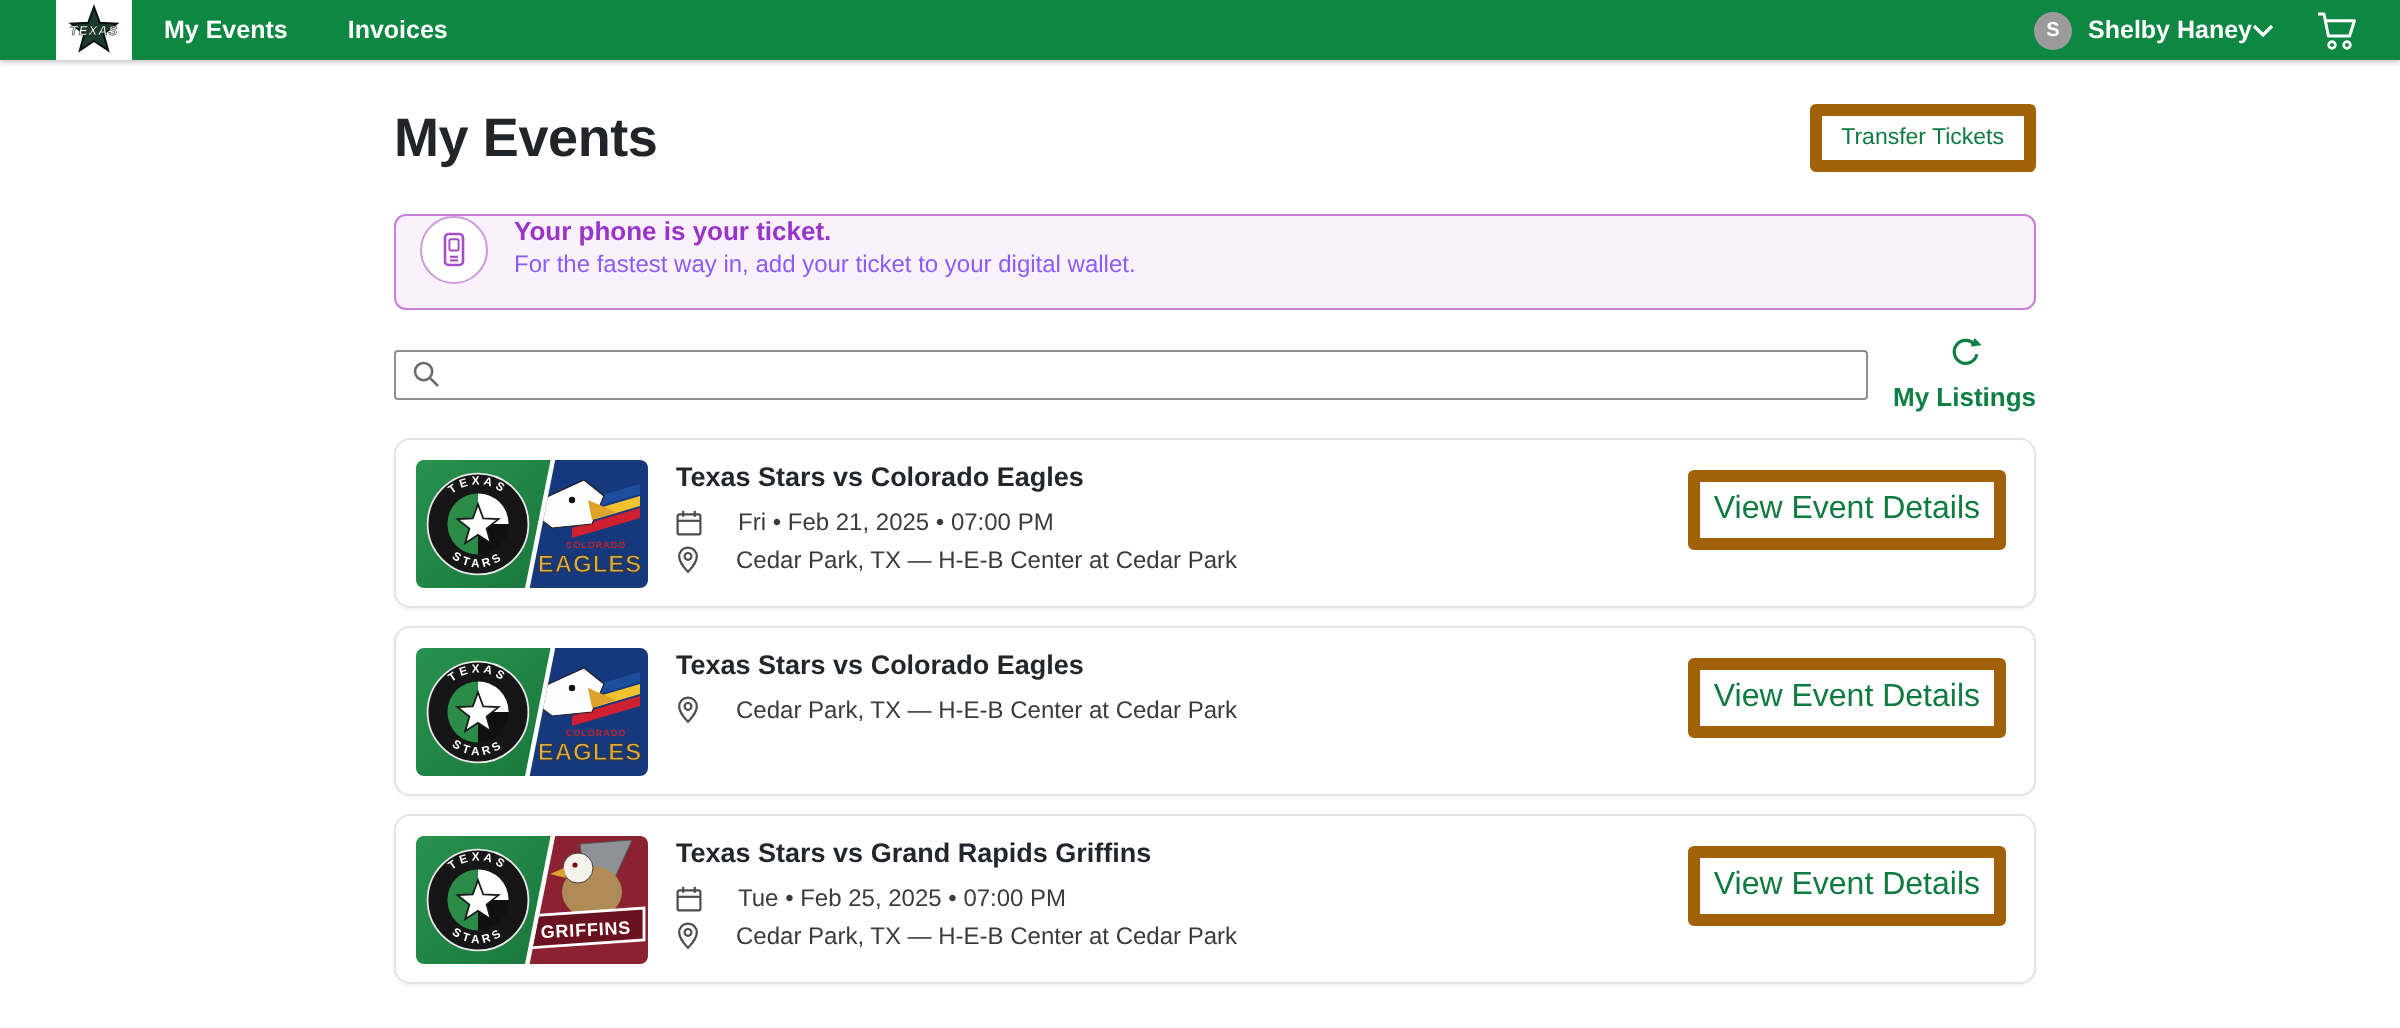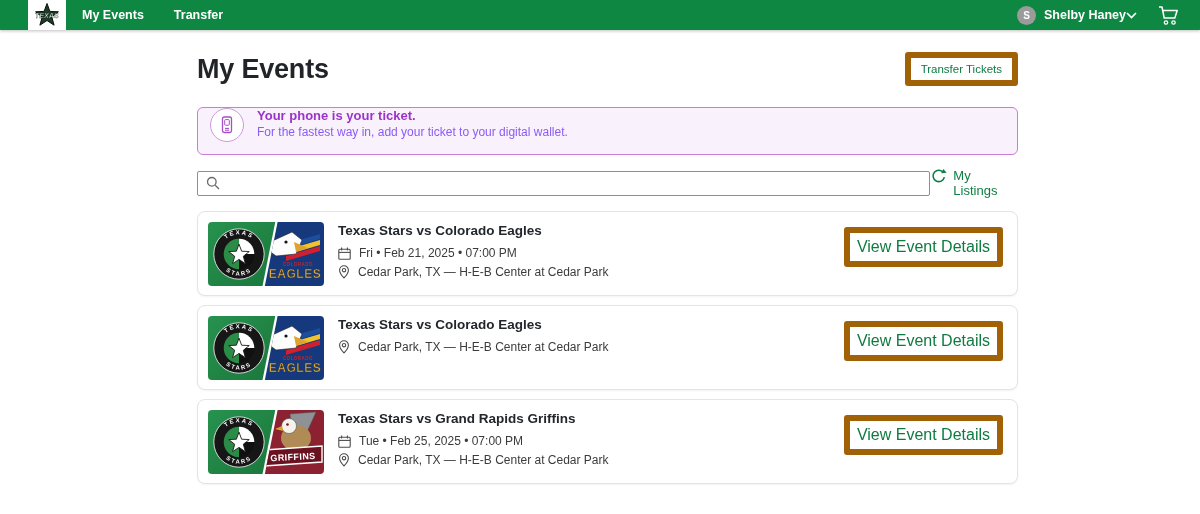--- a/index.html
+++ b/index.html
@@ -36,41 +36,41 @@
   .banner-text { margin-left:13px; }
   .banner-title { font-size:13px; font-weight:700; color:#9A34C9; }
   .banner-sub { font-size:12px; color:#8b5cf6; margin-top:2px; }
 
   .search-row { margin-top:13px; display:flex; align-items:center; }
   .searchbox { width:737px; height:25px; border:1px solid #8f8f8f; border-radius:2px;
                background:#fff; display:flex; align-items:center; padding:0 8px; gap:7px; }
   .searchbox input { border:none; outline:none; flex:1; font-size:12px; color:#333;
                      font-family:"Liberation Sans", sans-serif; background:transparent; }
   .searchbox input::placeholder { color:#8d8d8d; }
-  .my-listings { margin-left:auto; display:flex; align-items:flex-start; gap:6px;
-                 color:#0D7F42; font-size:13px; font-weight:400; text-decoration:none; cursor:pointer; }
+  .my-listings { margin-left:auto; display:flex; align-items:center; gap:6px;
+                 color:#0D7F42; font-size:13px; font-weight:700; text-decoration:none; cursor:pointer;flex-direction:column; }
 
   .events { margin-top:13px; }
   .card { border:1px solid #e4e4e4; border-radius:8px; box-shadow:0 1px 2px rgba(0,0,0,.05);
           height:85px; margin-bottom:9px; display:flex; align-items:flex-start;
           padding:10px 14px 10px 10px; background:#fff; }
   .thumb { position:relative; width:116px; height:64px; border-radius:4px; overflow:hidden;
            background:#fff; flex-shrink:0; margin-right:14px; }
   .thumb-left { position:absolute; inset:0;
                 background:linear-gradient(135deg,#27924f 0%,#1c7c3f 60%,#186f38 100%);
                 clip-path:polygon(0 0,58% 0,47% 100%,0 100%); }
   .thumb-right { position:absolute; inset:0; clip-path:polygon(60% 0,100% 0,100% 100%,49% 100%); }
   .thumb-right.eagles { background:#15397C; }
   .thumb-right.griffins { background:#8C2132; }
   .stars-logo { position:absolute; left:4px; top:5px; }
   .away-art { position:absolute; right:0; top:0; }
 
   .info { flex:1; padding-top:1px; }
   .info h3 { font-size:13.5px; font-weight:700; color:#23272c; margin-bottom:8px; }
-  .meta { display:flex; align-items:center; gap:8px; font-size:12px; color:#3b3b3b; margin-top:5px; }
+  .meta { display:flex; align-items:center; gap:18px; font-size:12px; color:#3b3b3b; margin-top:5px; }
   .meta svg { flex-shrink:0; }
   .details { margin-top:5px; font-size:16px; padding:5px 7px; }
 </style>
 </head>
 <body>
 
 <svg width="0" height="0" style="position:absolute">
   <defs>
     <path id="arcTop" d="M 8 30 A 22 22 0 0 1 52 30"></path>
     <path id="arcBottom" d="M 7 31 A 23 23 0 0 0 53 31"></path>
@@ -79,21 +79,21 @@
 
 <header class="topnav">
   <div class="logo-box">
     <svg width="34" height="28" viewBox="0 0 34 28">
       <polygon points="17,2.5 19.9,10.4 28.4,10.8 21.8,16 24.1,24.2 17,19.5 9.9,24.2 12.2,16 5.6,10.8 14.1,10.4" fill="#1d3b2a" stroke="#0b120e" stroke-width="1"></polygon>
       <text x="17" y="16.5" font-size="6.5" font-style="italic" font-weight="900" fill="#fff" stroke="#15241b" stroke-width="0.3" text-anchor="middle" letter-spacing="0.5">TEXAS</text>
     </svg>
   </div>
   <nav class="nav-links">
     <a class="navlink">My Events</a>
-    <a class="navlink">Transfer</a>
+    <a class="navlink">Invoices</a>
   </nav>
   <div class="nav-right">
     <div class="avatar">S</div>
     <span class="username">Shelby Haney</span>
     <span class="chev">
       <svg width="11" height="7" viewBox="0 0 11 7">
           <polyline points="1,1 5.5,5.5 10,1" fill="none" stroke="#fff" stroke-width="1.6"></polyline>
         </svg>
     </span>
     <span class="cart">

